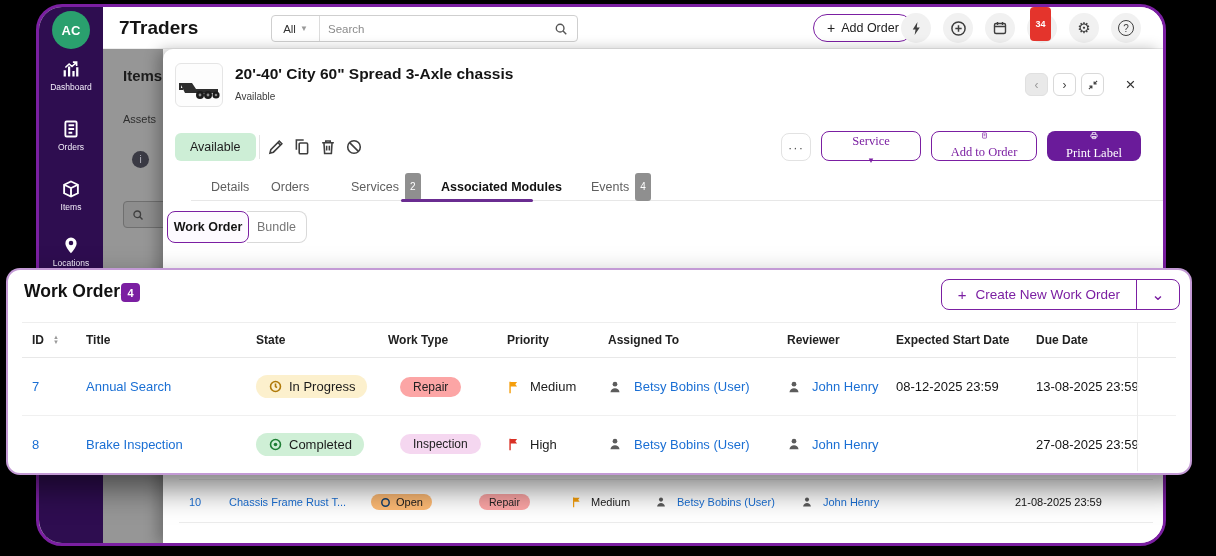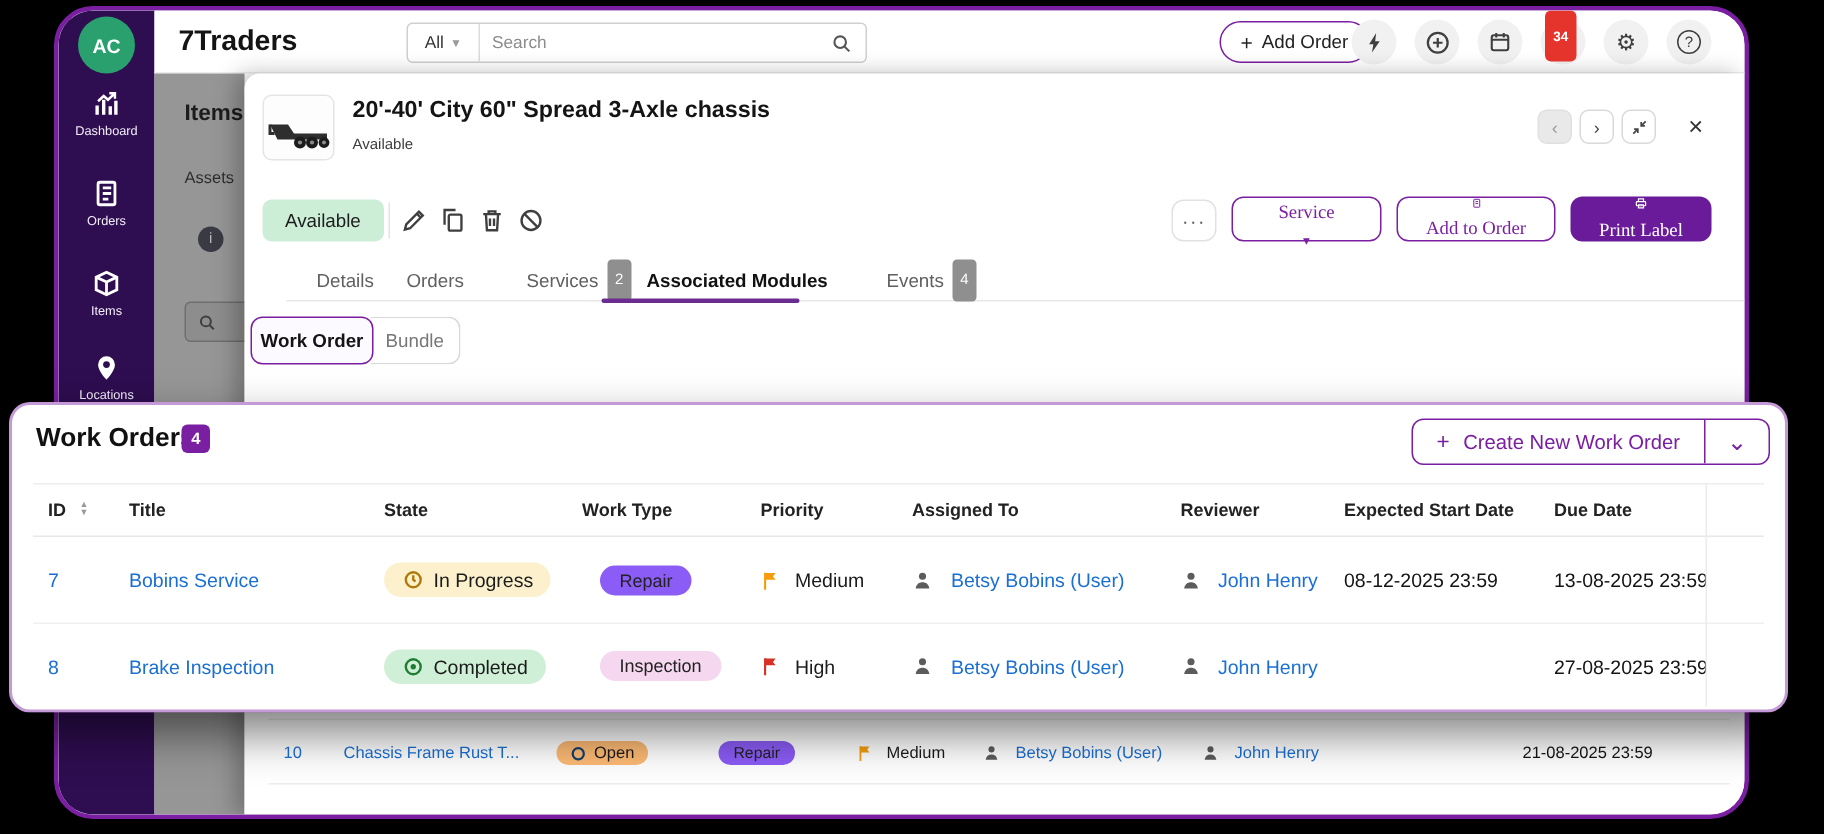--- a/index.html
+++ b/index.html
@@ -101,21 +101,21 @@
   .small-row .cell { position:absolute; top:0; height:44px; display:flex; align-items:center; white-space:nowrap; }
 
   
   .link { color:#1a6fd4; cursor:pointer; text-decoration:none; }
   .pill { display:inline-flex; align-items:center; gap:6px; border-radius:14px; white-space:nowrap; }
   .pill-state { padding:4px 12px; font-size:13px; color:#1b1b1b; }
   .pill-amber { background:#fcf0cd; } .pill-amber .st-ico { color:#b07a0a; }
   .pill-green { background:#cfefd6; } .pill-green .st-ico { color:#1e7e34; }
   .pill-blue  { background:#fdba74; } .pill-blue .st-ico { color:#15406e; }
   .pill-wt { padding:3px 13px; font-size:12px; color:#222; border-radius:12px; }
-  .wt-purple { background:#8b5cf6; }
+  .wt-purple { background:#fca5a5; }
   .wt-pink { background:#f5d7f0; }
   .flag-orange { color:#f59e0b; } .flag-red { color:#d93025; }
   .person { color:#5c5c5c; }
 
   
   .modal { position:absolute; left:6px; top:268px; width:1186px; height:207px; background:#fff;
     border:2px solid rgba(123,31,162,.45); border-radius:14px;
     box-shadow:0 14px 30px rgba(0,0,0,.5); z-index:10; }
   .modal-title { position:absolute; left:16px; top:11px; font-size:17.5px; font-weight:bold; color:#111; }
   .modal-count { position:absolute; left:113px; top:13px; width:19px; height:19px; background:#7b1fa2;
@@ -336,21 +336,21 @@
         <div class="tab" style="left:20px;">
           <span>Details</span>
         </div>
         <div class="tab" style="left:80px;">
           <span>Orders</span>
         </div>
         <div class="tab" style="left:160px;">
           <span>Services</span>
           <span class="tab-badge">2</span>
         </div>
-        <div class="tab active" style="left:240px;">
+        <div class="tab active" style="left:250px;">
           <span>Associated Modules</span>
         </div>
         <div class="tab" style="left:400px;">
           <span>Events</span>
           <span class="tab-badge">4</span>
         </div>
       </div>
       <div class="tab-underline"></div>
 
       <div class="segment-wrap">
@@ -426,21 +426,21 @@
         <span class="hcell col-wt">Work Type</span>
         <span class="hcell col-pri">Priority</span>
         <span class="hcell col-asg">Assigned To</span>
         <span class="hcell col-rev">Reviewer</span>
         <span class="hcell col-exp">Expected Start Date</span>
         <span class="hcell col-due">Due Date</span>
       </div>
 
       <div class="wo-row wo-row1">
         <span class="rcell col-id link">7</span>
-        <span class="rcell col-title link">Bobins Service</span>
+        <span class="rcell col-title link">Annual Search</span>
         <span class="rcell col-state">
           <span class="pill pill-state pill-amber">
             <svg class="st-ico" width="15" height="15" viewBox="0 0 16 16" fill="none" stroke="currentColor" stroke-width="1.7">
                 <circle cx="8" cy="8" r="5.3"></circle>
                 <path d="M8 4.8V8l1.6 1.2"></path>
               </svg>
             <span>In Progress</span>
           </span>
         </span>
         <span class="rcell" style="left:378px;">

